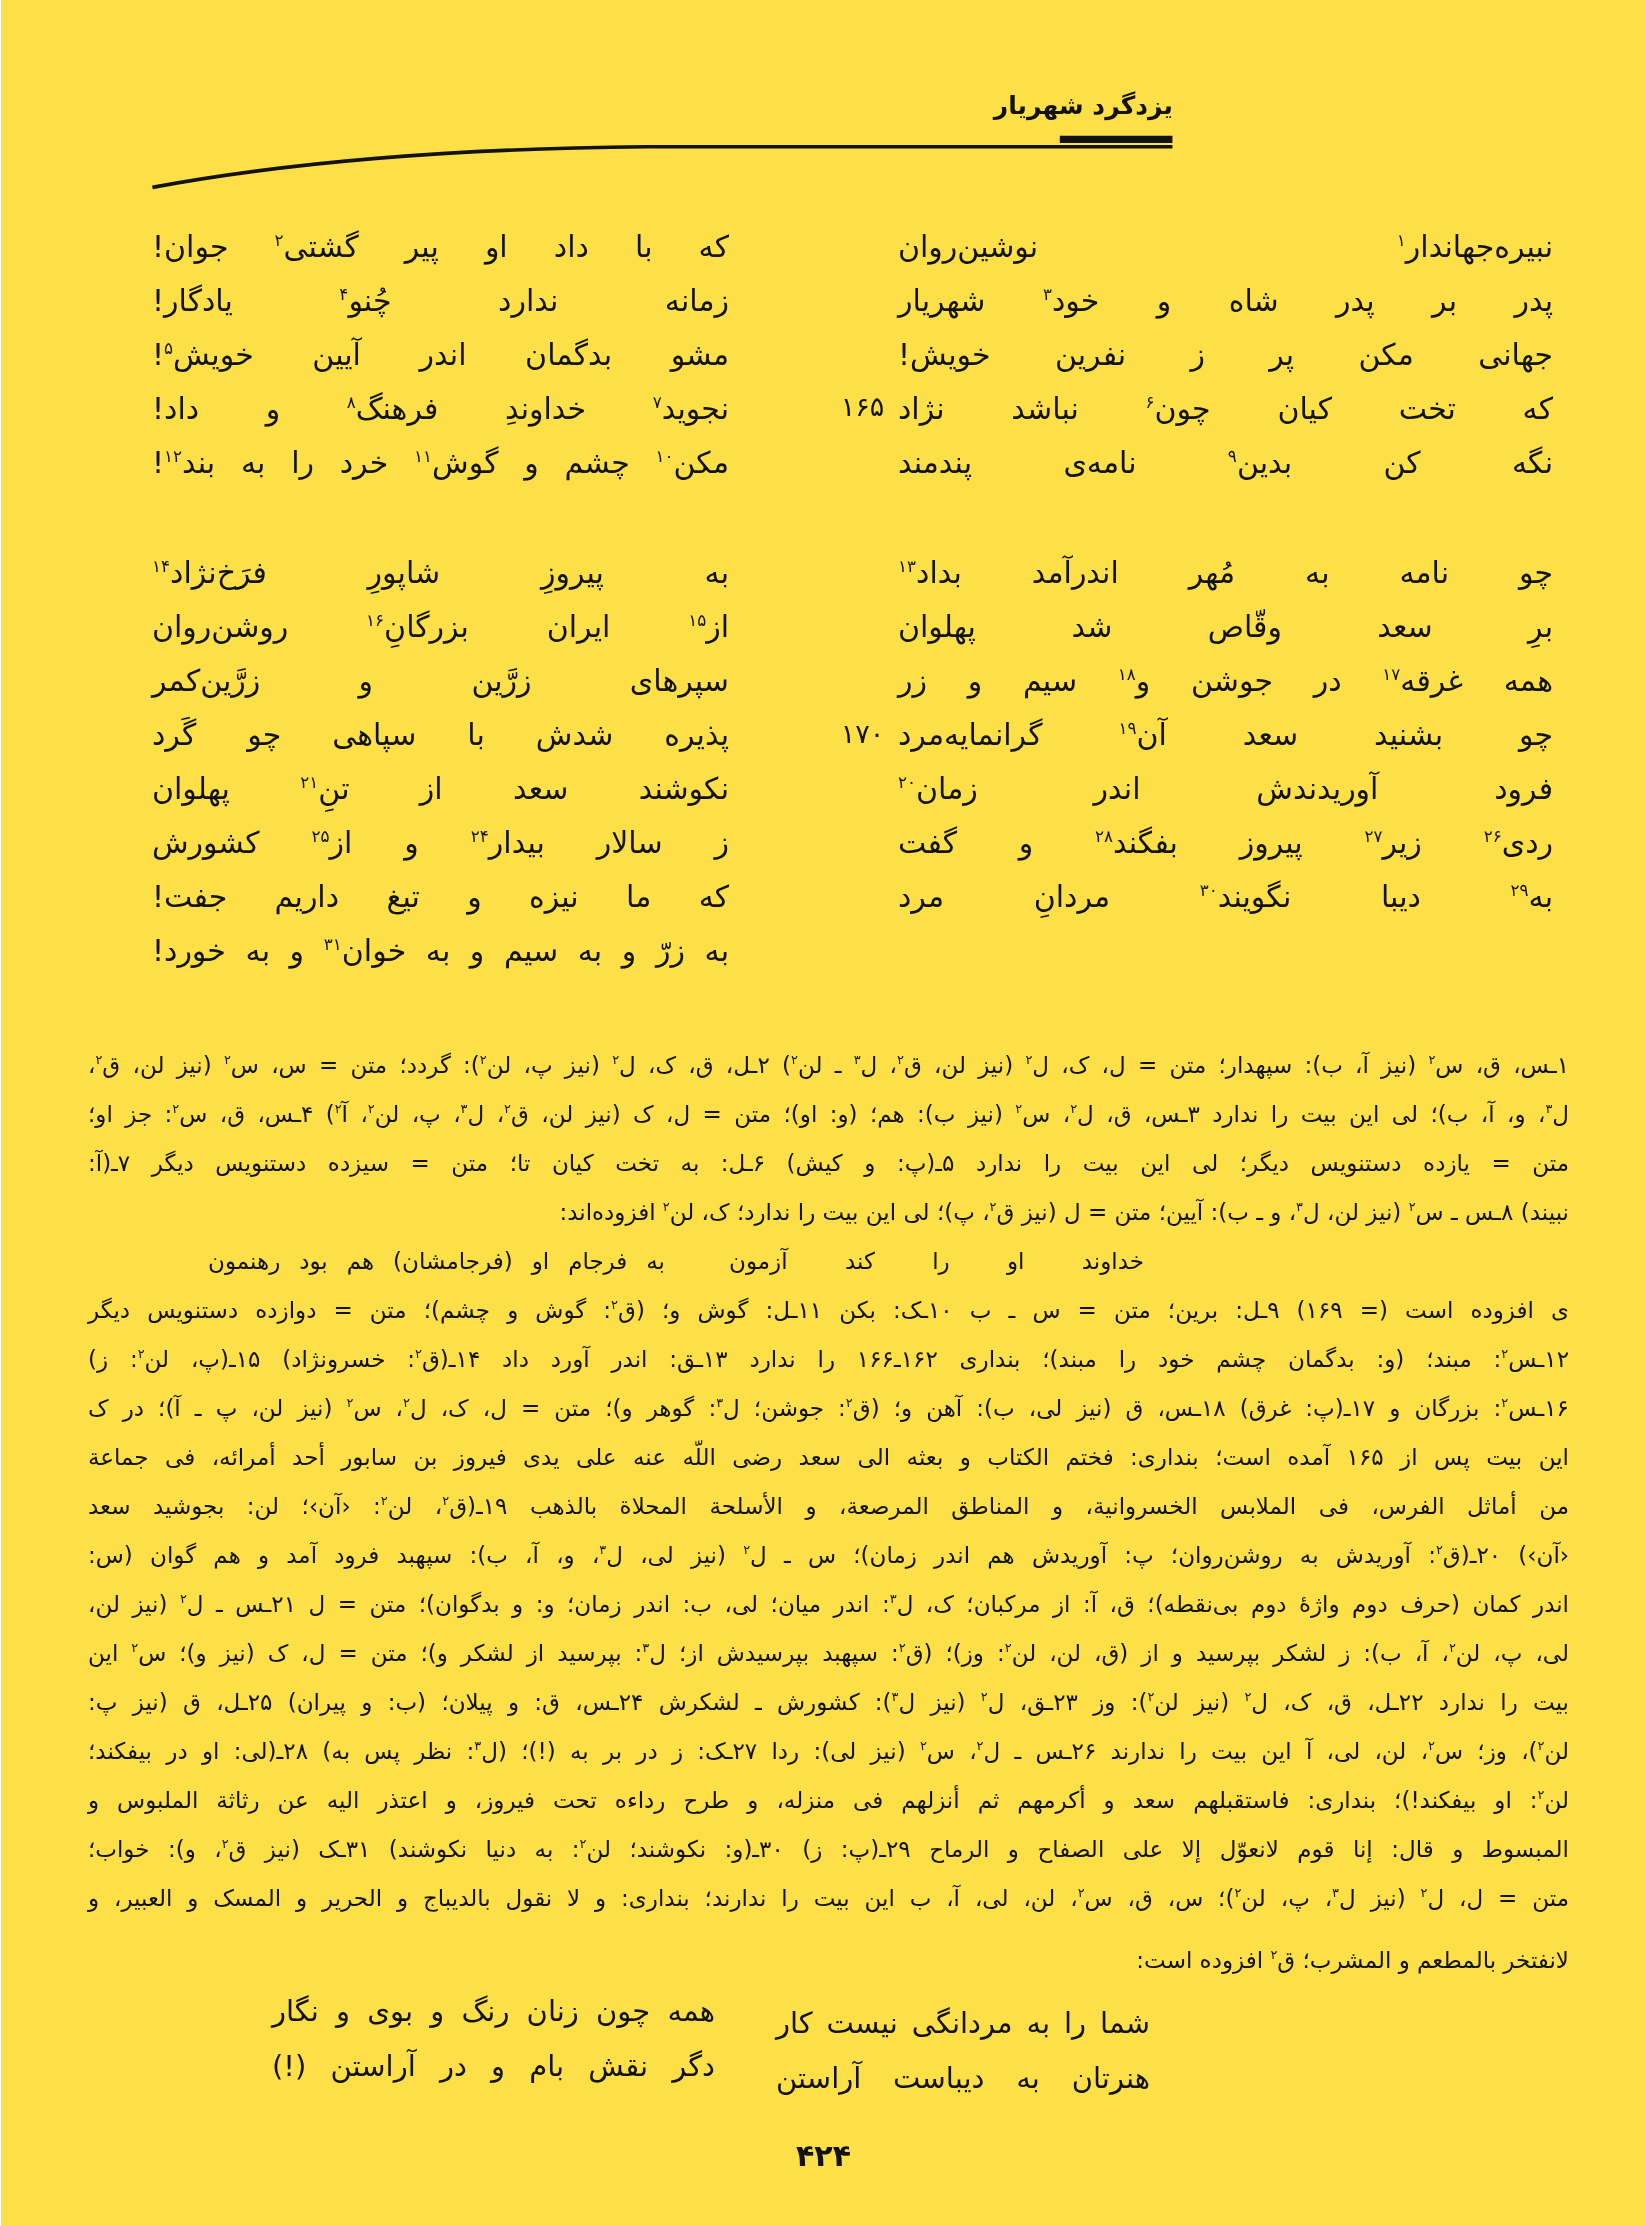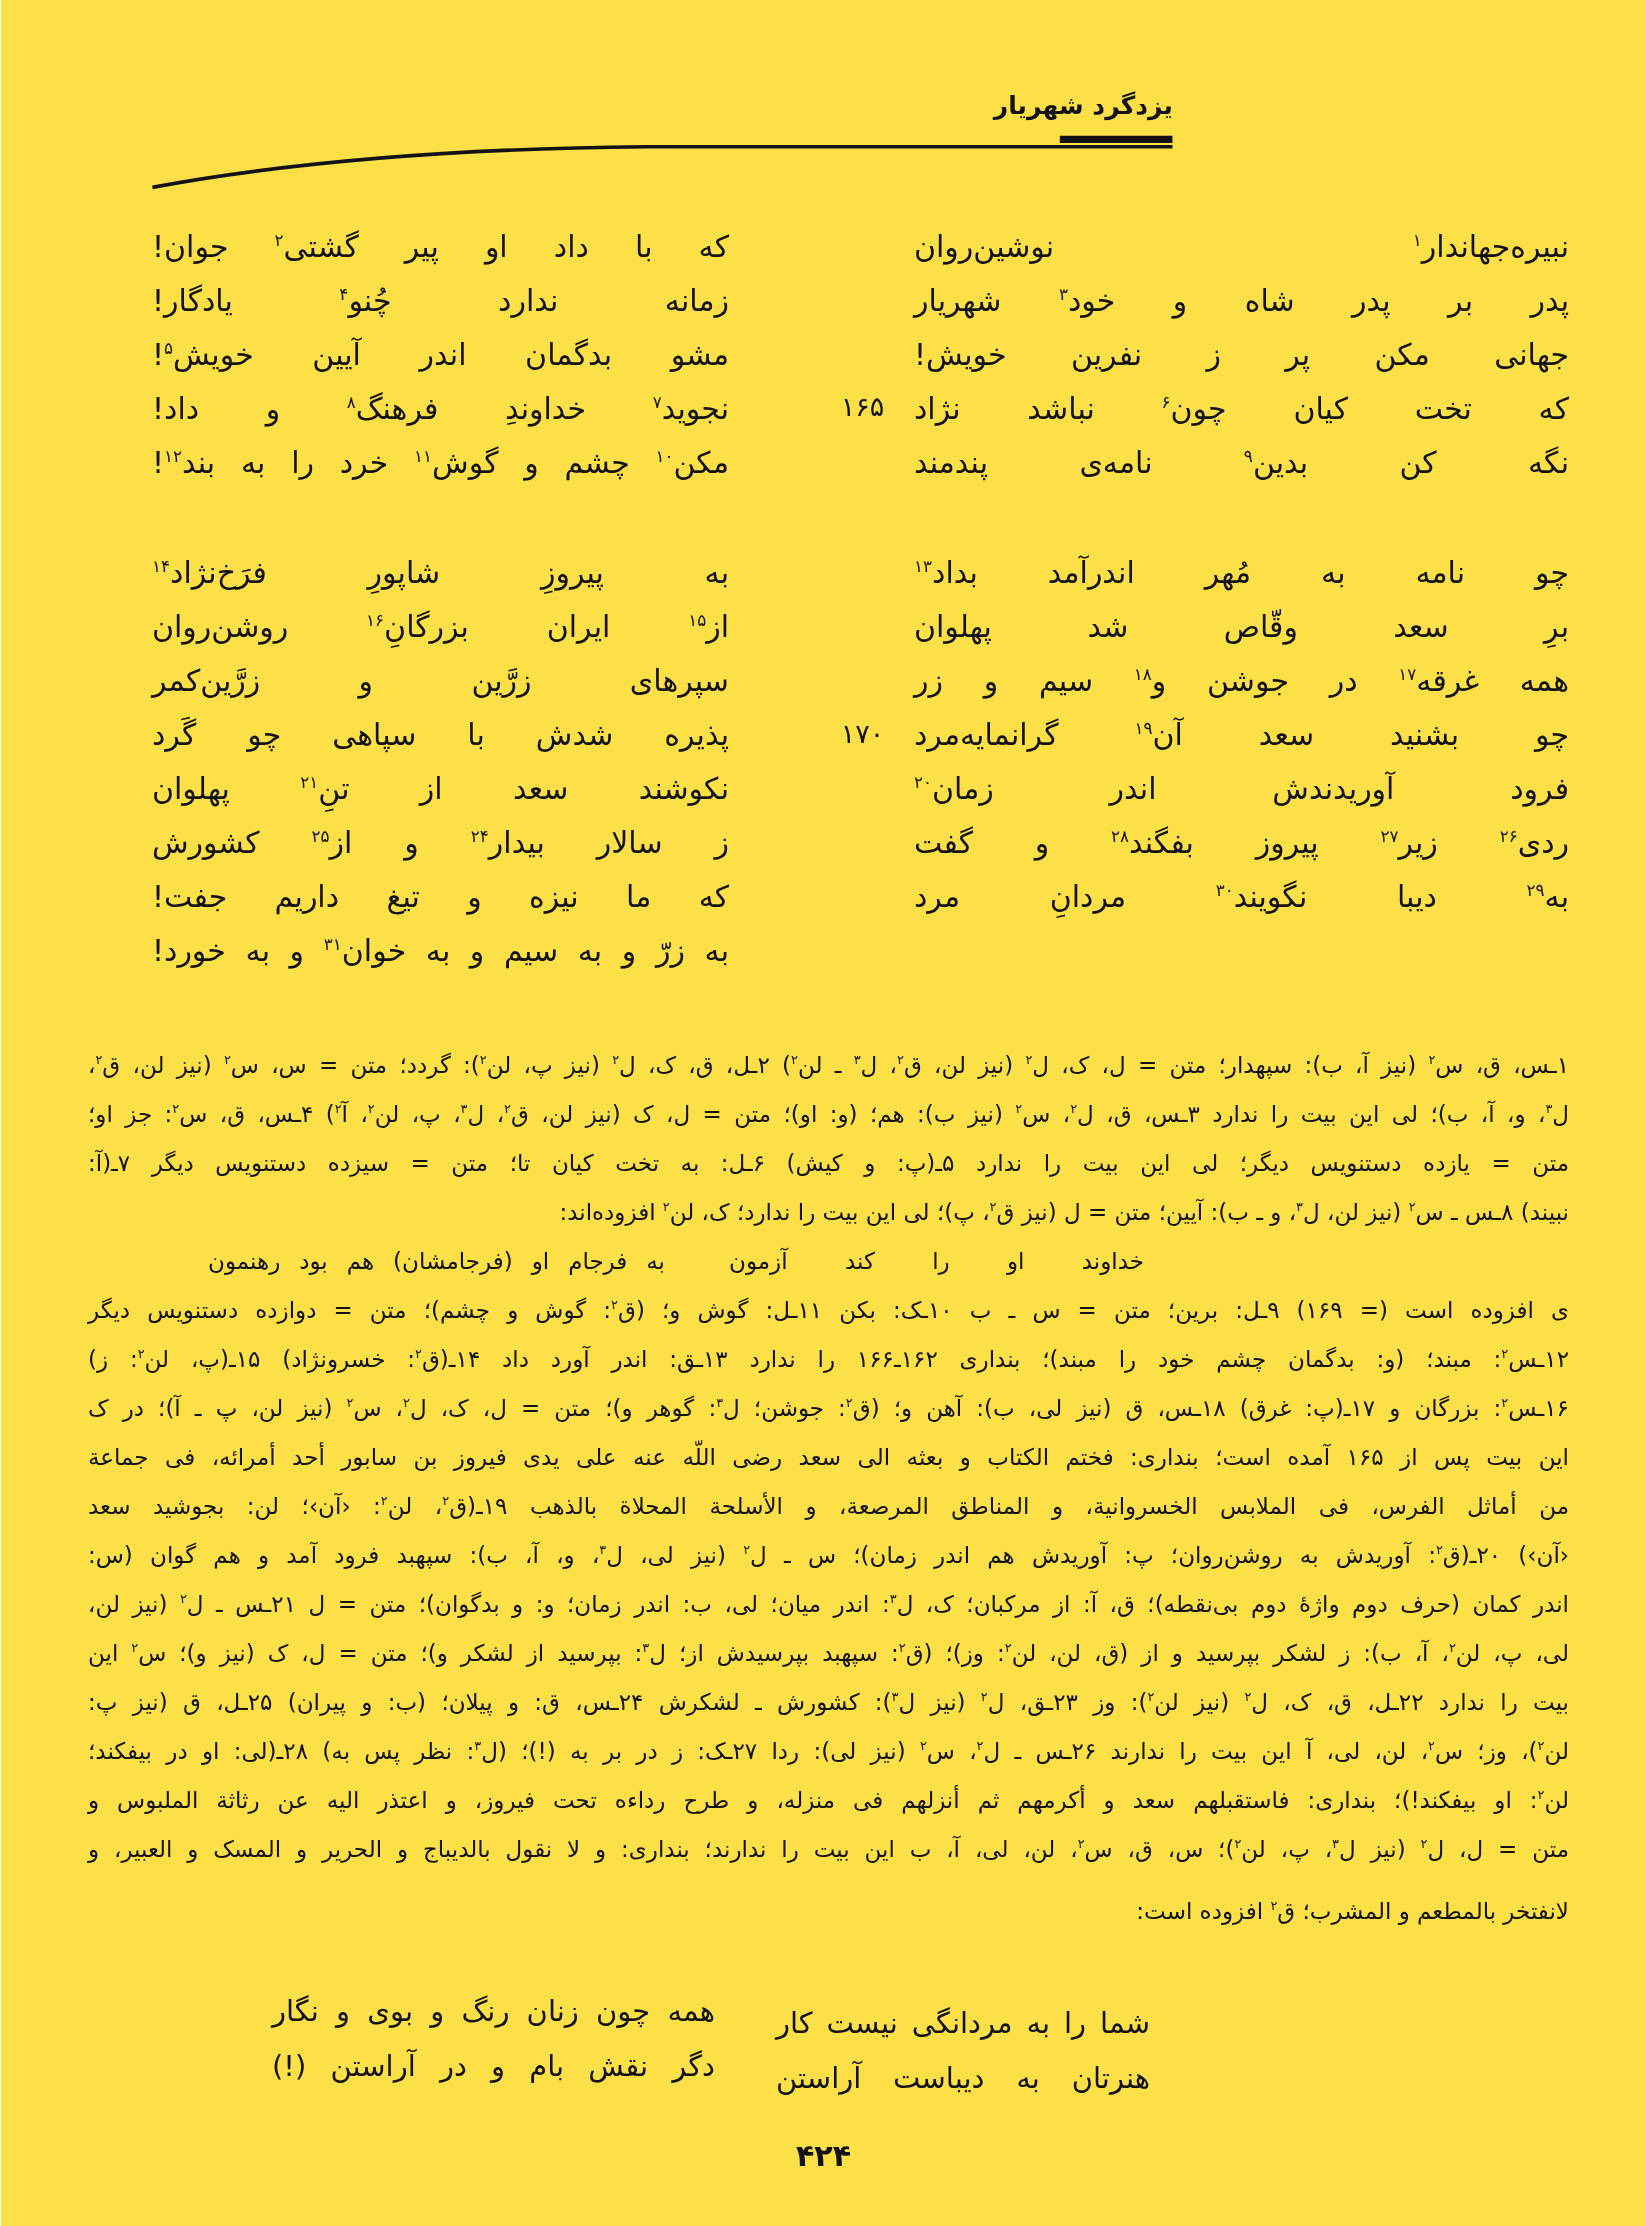--- a/index.html
+++ b/index.html
@@ -7,21 +7,21 @@
     width:1647px;height:2226px;background:#ffffff;color:#121212;
     font-family:"DejaVu Sans", sans-serif;direction:rtl;
   }
   .page{position:relative;width:1647px;height:2226px;background:#fde047;overflow:hidden;}
   .header-title{
     position:absolute;top:91px;right:474px;font-size:25px;font-weight:bold;
     white-space:nowrap;letter-spacing:-0.5px;
   }
   .header-rule{position:absolute;left:0;top:0;width:1647px;height:240px;pointer-events:none;}
   .vcol{position:absolute;}
-  #s1-right,#s2-right{right:78px;width:655px;}
+  #s1-right,#s2-right{right:94px;width:655px;}
   #s1-left,#s2-left{left:152px;width:577px;}
   #s1-right,#s1-left{top:220px;}
   #s2-right,#s2-left{top:546px;}
   .vline{
     height:54px;line-height:54px;font-size:30px;
     text-align:justify;text-align-last:justify;
   }
   sup{font-size:0.56em;vertical-align:super;line-height:0;}
   .marker{
     position:absolute;width:61px;right:754px;height:54px;line-height:54px;
@@ -114,20 +114,21 @@
       <div class="app-line justify"><span>۱۲ـس</span><sup>۲</sup><span>: مبند؛ (و: بدگمان چشم خود را مبند)؛ بنداری ۱۶۲ـ۱۶۶ را ندارد ۱۳ـق: اندر آورد داد ۱۴ـ(ق</span><sup>۲</sup><span>: خسرونژاد) ۱۵ـ(پ، لن</span><sup>۲</sup><span>: ز)</span></div>
       <div class="app-line justify"><span>۱۶ـس</span><sup>۲</sup><span>: بزرگان و ۱۷ـ(پ: غرق) ۱۸ـس، ق (نیز لی، ب): آهن و؛ (ق</span><sup>۲</sup><span>: جوشن؛ ل</span><sup>۳</sup><span>: گوهر و)؛ متن = ل، ک، ل</span><sup>۲</sup><span>، س</span><sup>۲</sup><span> (نیز لن، پ ـ آ)؛ در ک</span></div>
       <div class="app-line justify"><span>این بیت پس از ۱۶۵ آمده است؛ بنداری: فختم الکتاب و بعثه الی سعد رضی اللّه عنه علی یدی فیروز بن سابور أحد أمرائه، فی جماعة</span></div>
       <div class="app-line justify"><span>من أماثل الفرس، فی الملابس الخسروانیة، و المناطق المرصعة، و الأسلحة المحلاة بالذهب ۱۹ـ(ق</span><sup>۲</sup><span>، لن</span><sup>۲</sup><span>: ‹آن›؛ لن: بجوشید سعد</span></div>
       <div class="app-line justify"><span>‹آن›) ۲۰ـ(ق</span><sup>۲</sup><span>: آوریدش به روشن‌روان؛ پ: آوریدش هم اندر زمان)؛ س ـ ل</span><sup>۲</sup><span> (نیز لی، ل</span><sup>۳</sup><span>، و، آ، ب): سپهبد فرود آمد و هم گوان (س:</span></div>
       <div class="app-line justify"><span>اندر کمان (حرف دوم واژهٔ دوم بی‌نقطه)؛ ق، آ: از مرکبان؛ ک، ل</span><sup>۳</sup><span>: اندر میان؛ لی، ب: اندر زمان؛ و: و بدگوان)؛ متن = ل ۲۱ـس ـ ل</span><sup>۲</sup><span> (نیز لن،</span></div>
       <div class="app-line justify"><span>لی، پ، لن</span><sup>۲</sup><span>، آ، ب): ز لشکر بپرسید و از (ق، لن، لن</span><sup>۲</sup><span>: وز)؛ (ق</span><sup>۲</sup><span>: سپهبد بپرسیدش از؛ ل</span><sup>۳</sup><span>: بپرسید از لشکر و)؛ متن = ل، ک (نیز و)؛ س</span><sup>۲</sup><span> این</span></div>
       <div class="app-line justify"><span>بیت را ندارد ۲۲ـل، ق، ک، ل</span><sup>۲</sup><span> (نیز لن</span><sup>۲</sup><span>): وز ۲۳ـق، ل</span><sup>۲</sup><span> (نیز ل</span><sup>۳</sup><span>): کشورش ـ لشکرش ۲۴ـس، ق: و پیلان؛ (ب: و پیران) ۲۵ـل، ق (نیز پ:</span></div>
       <div class="app-line justify"><span>لن</span><sup>۲</sup><span>)، وز؛ س</span><sup>۲</sup><span>، لن، لی، آ این بیت را ندارند ۲۶ـس ـ ل</span><sup>۲</sup><span>، س</span><sup>۲</sup><span> (نیز لی): ردا ۲۷ـک: ز در بر به (!)؛ (ل</span><sup>۳</sup><span>: نظر پس به) ۲۸ـ(لی: او در بیفکند؛</span></div>
       <div class="app-line justify"><span>لن</span><sup>۲</sup><span>: او بیفکند!)؛ بنداری: فاستقبلهم سعد و أکرمهم ثم أنزلهم فی منزله، و طرح رداءه تحت فیروز، و اعتذر الیه عن رثاثة الملبوس و</span></div>
+      <div class="app-line justify"><span>المبسوط و قال: إنا قوم لانعوّل إلا علی الصفاح و الرماح ۲۹ـ(پ: ز) ۳۰ـ(و: نکوشند؛ لن</span><sup>۲</sup><span>: به دنیا نکوشند) ۳۱ـک (نیز ق</span><sup>۲</sup><span>، و): خواب؛</span></div>
       <div class="app-line justify"><span>متن = ل، ل</span><sup>۲</sup><span> (نیز ل</span><sup>۳</sup><span>، پ، لن</span><sup>۲</sup><span>)؛ س، ق، س</span><sup>۲</sup><span>، لن، لی، آ، ب این بیت را ندارند؛ بنداری: و لا نقول بالدیباج و الحریر و المسک و العبیر، و</span></div>
       <div class="app-line right gap"><span>لانفتخر بالمطعم و المشرب؛ ق</span><sup>۲</sup><span> افزوده است:</span></div>
     </div>
 
   <div id="add-right" class="vcol addendum">
       <div class="vline"><span>شما را به مردانگی نیست کار</span></div>
       <div class="vline"><span>هنرتان به دیباست آراستن</span></div>
     </div>
   <div id="add-left" class="vcol addendum">
       <div class="vline"><span>همه چون زنان رنگ و بوی و نگار</span></div>

